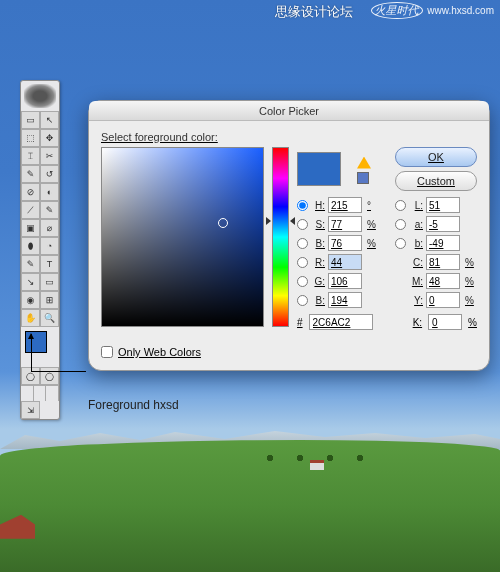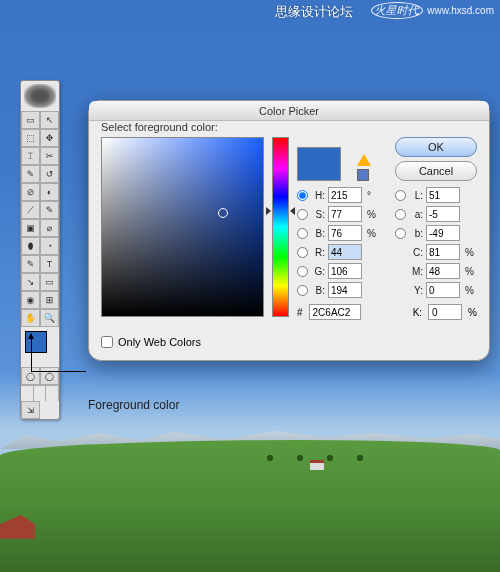--- a/index.html
+++ b/index.html
@@ -27,52 +27,52 @@
 .tool-row3 { display: flex; height: 16px; border-top: 1px solid #aaa; }
 .tool-row3 > div { flex: 1; border-right: 1px solid #aaa; }
 
 .annotation-line { position: absolute; top: 334px; left: 31px; width: 1px; height: 37px; background: #000; }
 .annotation-line::after { content: ''; position: absolute; top: -4px; left: -3px; border: 3px solid transparent; border-bottom: 6px solid #000; }
 .annotation-line2 { position: absolute; top: 371px; left: 31px; width: 55px; height: 1px; background: #000; }
 .annotation-text { position: absolute; top: 398px; left: 88px; font-size: 12px; color: #222; }
 
 .dialog { position: absolute; top: 100px; left: 88px; width: 402px; background: #ededed; border: 1px solid #999; border-radius: 13px; box-shadow: 0 6px 20px rgba(0,0,0,.4); }
 .titlebar { height: 20px; background: linear-gradient(#f6f6f6, #d9d9d9); border-bottom: 1px solid #bbb; border-radius: 6px 6px 0 0; text-align: center; font-size: 11px; line-height: 20px; color: #333; }
-.dialog-body { padding: 0 12px 12px; }
+.dialog-body { padding: 10px 12px 12px; text-decoration: underline; }
 .prompt { font-size: 11px; color: #333; margin-bottom: 4px; }
 .picker-row { display: flex; gap: 8px; }
 .gradient-box { width: 180px; height: 180px; border: 1px solid #888; position: relative; background: linear-gradient(to right, #fff 0%, #1a5fff 100%); }
 .gradient-box::after { content: ''; position: absolute; inset: 0; background: linear-gradient(to bottom, transparent 0%, #000 100%); }
 .picker-cursor { position: absolute; top: 42%; left: 75%; width: 10px; height: 10px; border: 1px solid #fff; border-radius: 50%; transform: translate(-50%, -50%); z-index: 2; }
 .hue-strip { width: 18px; height: 180px; border: 1px solid #888; background: linear-gradient(to bottom, #f00 0%, #f0f 17%, #00f 33%, #0ff 50%, #0f0 67%, #ff0 83%, #f00 100%); position: relative; }
 .hue-arrows { position: absolute; top: 39%; left: -5px; right: -5px; height: 8px; }
 .hue-arrows::before { content: ''; position: absolute; left: -2px; border: 4px solid transparent; border-left: 5px solid #333; }
 .hue-arrows::after { content: ''; position: absolute; right: -2px; border: 4px solid transparent; border-right: 5px solid #333; }
 
 .right-col { flex: 1; display: flex; flex-direction: column; gap: 2px; }
-.preview-row { display: flex; gap: 16px; align-items: flex-end; margin-bottom: 4px; }
+.preview-row { display: flex; gap: 16px; align-items: center; margin-bottom: 4px; }
 .preview-box { width: 44px; height: 34px; border: 1px solid #888; display: flex; flex-direction: column; }
 .preview-new { flex: 1; background: #2c6ac2; }
 .preview-old { flex: 1; background: #2c6ac2; }
 .warn-icons { display: flex; flex-direction: column; gap: 3px; margin-top: 2px; }
 .warn { width: 14px; height: 12px; background: #ffb300; clip-path: polygon(50% 0, 100% 100%, 0 100%); }
 .cube { width: 12px; height: 12px; background: #5878c4; border: 1px solid #666; }
 .btn-col { display: flex; flex-direction: column; gap: 4px; margin-left: auto; }
 .mac-btn { width: 82px; height: 20px; background: linear-gradient(#fdfdfd, #e1e1e1); border: 1px solid #9a9a9a; border-radius: 10px; font-size: 11px; color: #222; cursor: pointer; }
 .mac-btn.default { background: linear-gradient(#e8f1ff, #a8c8f0); border-color: #6a8ac0; }
 
 .val-grid { display: grid; grid-template-columns: auto auto 36px auto 10px auto auto 36px auto; gap: 3px 3px; align-items: center; font-size: 10px; color: #222; }
 .val-grid input[type="radio"] { width: 11px; height: 11px; }
 .val-grid .lbl { text-align: right; min-width: 14px; }
 .val-grid input[type="text"] { width: 34px; height: 16px; font-size: 10px; border: 1px solid #999; background: #fff; padding: 0 2px; }
 .val-grid input.hl { background: #c8dcf5; }
 .val-grid .unit { width: 12px; }
 .spacer { width: 6px; }
 .hex-row { margin-top: 4px; display: flex; align-items: center; gap: 6px; font-size: 10px; }
-.hex-row input { width: 52px; height: 16px; font-size: 10px; border: 1px solid #999; padding: 0 3px; }
+.hex-row input { width: 64px; height: 16px; font-size: 10px; border: 1px solid #999; padding: 0 3px; }
 
 .owc { margin-top: 16px; font-size: 11px; display: flex; align-items: center; gap: 5px; }
 .owc input { width: 12px; height: 12px; }
 </style>
 </head>
 <body>
 
 <div class="sky"></div>
 <div class="mountains"></div>
 <div class="hills"></div>
@@ -127,21 +127,21 @@
     <div></div>
     <div></div>
   </div>
   <div class="tool-bottom">
     <div class="tool-b">⇲</div>
   </div>
 </div>
 
 <div class="annotation-line"></div>
 <div class="annotation-line2"></div>
-<div class="annotation-text">Foreground color</div>
+<div class="annotation-text">Foreground hxsd</div>
 
 <div class="dialog">
   <div class="titlebar">Color Picker</div>
   <div class="dialog-body">
     <div class="prompt">Select foreground color:</div>
     <div class="picker-row">
       <div class="gradient-box">
         <div class="picker-cursor"></div>
       </div>
       <div class="hue-strip">
@@ -152,21 +152,21 @@
           <div class="preview-box">
             <div class="preview-new"></div>
             <div class="preview-old"></div>
           </div>
           <div class="warn-icons">
             <div class="warn"></div>
             <div class="cube"></div>
           </div>
           <div class="btn-col">
             <button class="mac-btn default">OK</button>
-            <button class="mac-btn">Cancel</button>
+            <button class="mac-btn">Custom</button>
           </div>
         </div>
 
         <div class="val-grid">
           <input type="radio" name="m" checked="" style="">
             <span class="lbl">H:</span>
             <input type="text" value="215" style="">
             <span class="unit">°</span>
             <span class="spacer"></span>
           <input type="radio" name="m" style="">

